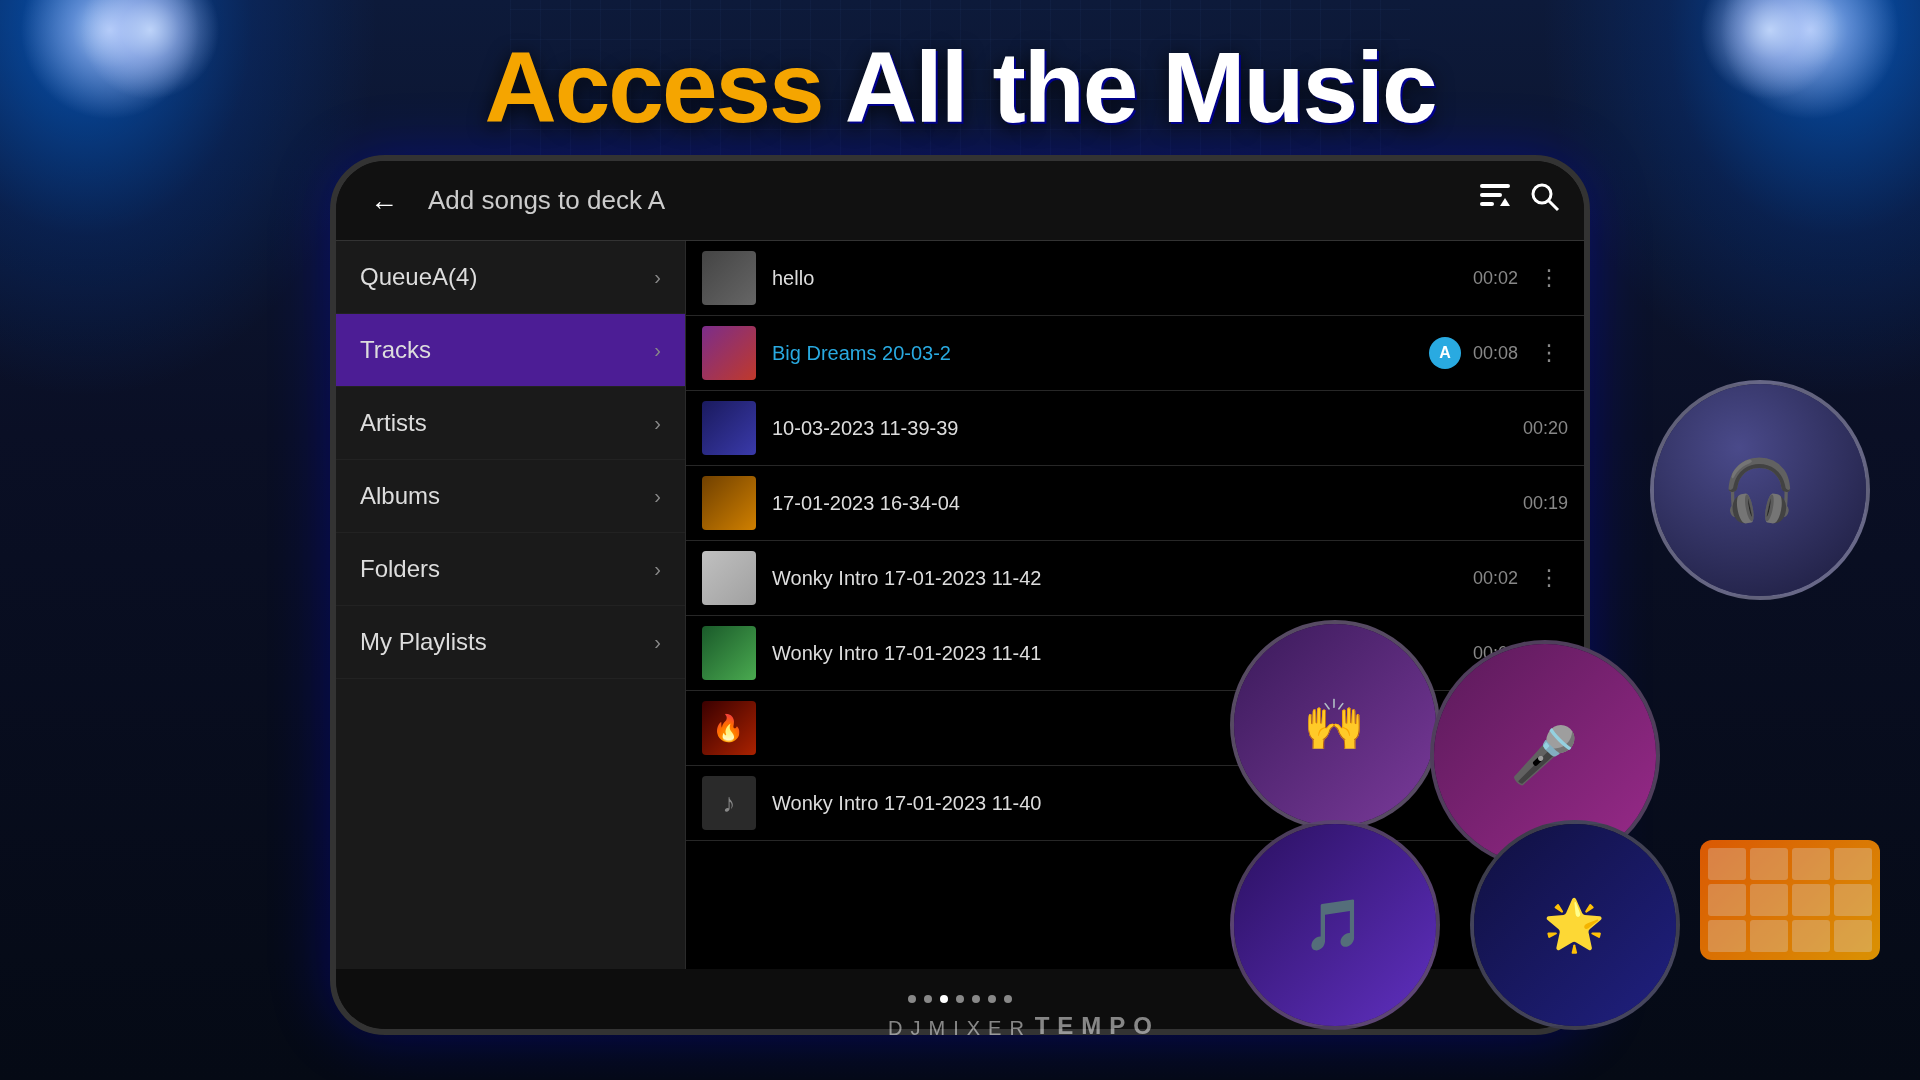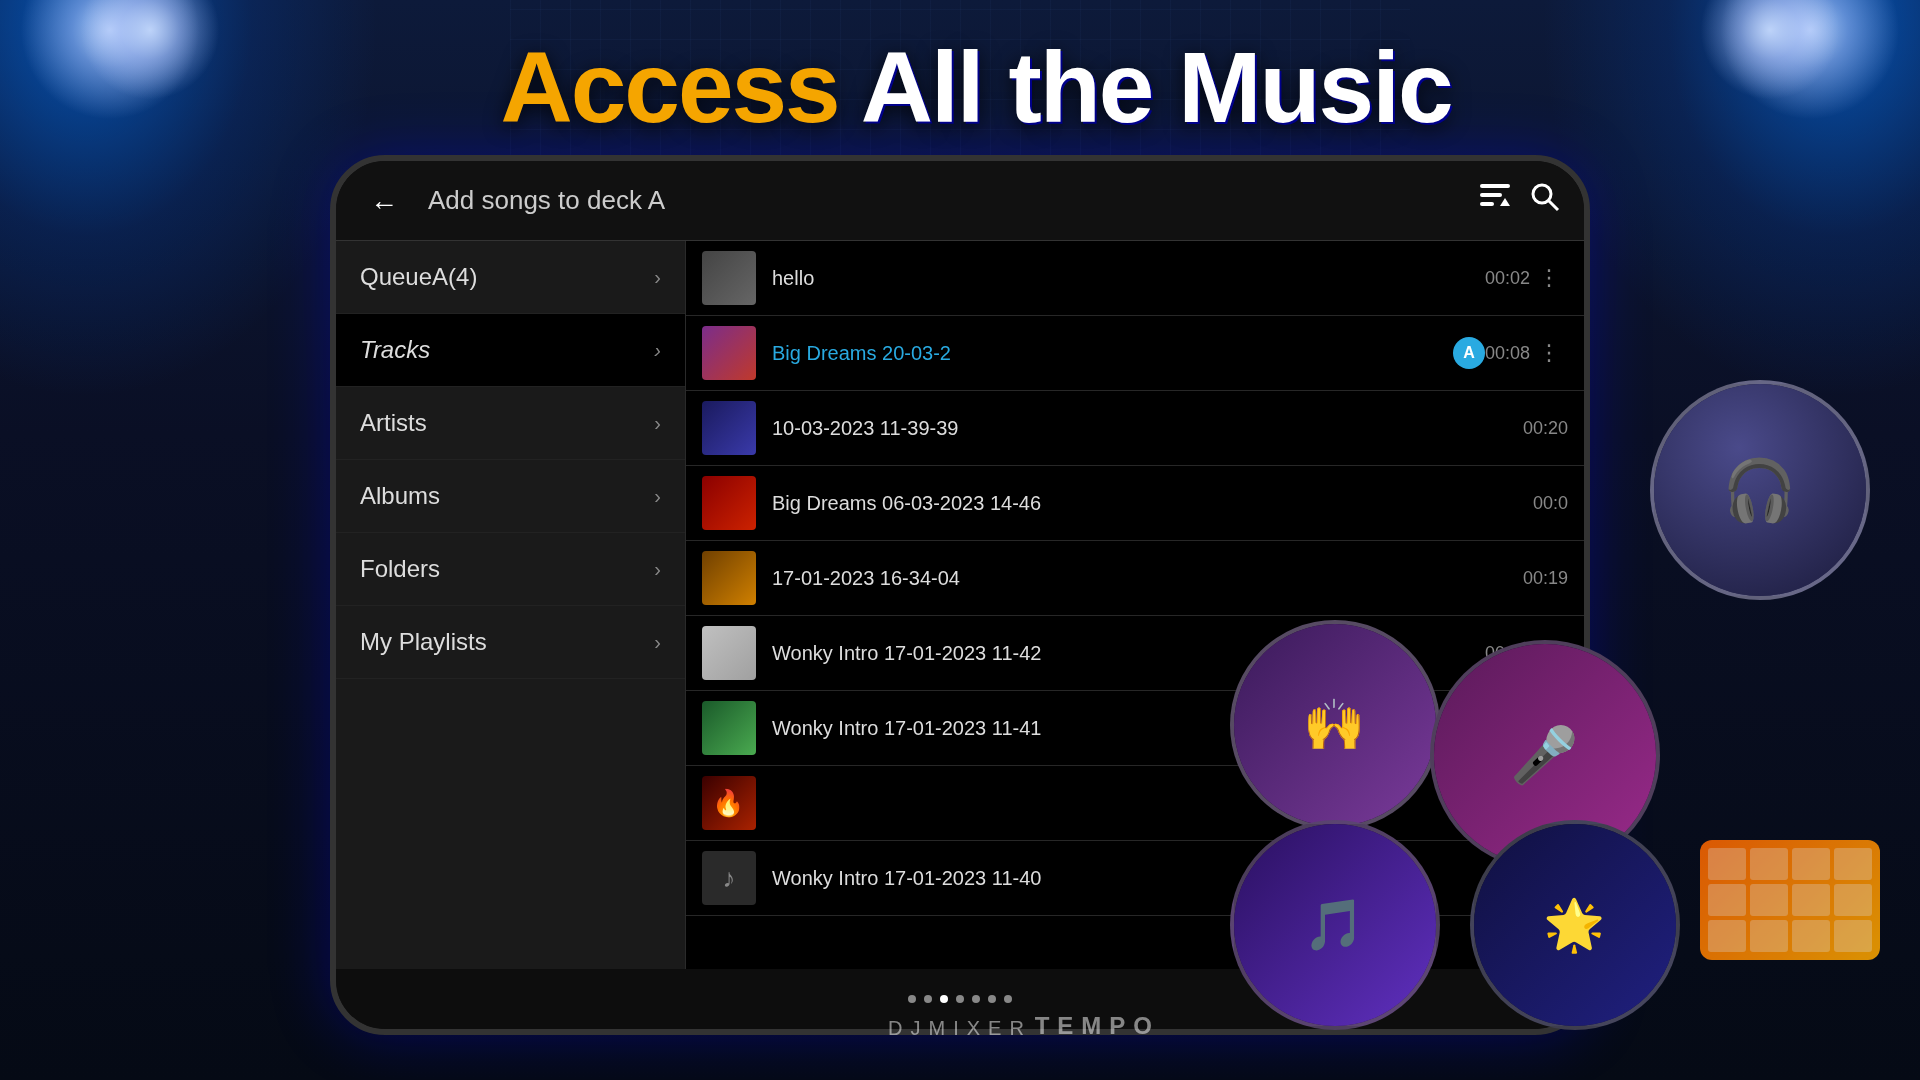--- a/index.html
+++ b/index.html
@@ -55,21 +55,20 @@
     .main-title {
       position: absolute;
       top: 30px;
       left: 50%;
       transform: translateX(-50%);
       font-size: 100px;
       font-weight: 900;
       white-space: nowrap;
       text-shadow: 0 4px 20px rgba(0,0,0,0.8);
       letter-spacing: -2px;
-      margin-left: 16px;
     }
     .title-access {
       color: #f5a500;
     }
     .title-rest {
       color: #ffffff;
       text-shadow: 2px 2px 0 #00008b, 0 4px 20px rgba(0,0,0,0.8);
     }
 
     
@@ -164,22 +163,21 @@
       align-items: center;
       justify-content: space-between;
       padding: 22px 24px;
       cursor: pointer;
       border-bottom: 1px solid #222;
       color: #ddd;
       font-size: 24px;
       font-weight: 500;
     }
     .sidebar-item.active {
-      background: #000000;
-      font-style: italic;
+      background: #4c1d95;
     }
     .chevron-right {
       color: #888;
       font-size: 20px;
     }
 
     
     .track-list {
       flex: 1;
       overflow-y: auto;
@@ -217,20 +215,21 @@
       white-space: nowrap;
       overflow: hidden;
       text-overflow: ellipsis;
     }
     .track-name.playing {
       color: #29aae1;
     }
     .track-meta-right {
       display: flex;
       align-items: center;
+      gap: 12px;
       flex-shrink: 0;
       margin-left: 12px;
     }
     .track-duration {
       color: #888;
       font-size: 18px;
       white-space: nowrap;
     }
     .more-btn {
       color: #888;
@@ -428,30 +427,20 @@
           <div class="track-thumb thumb-blue" style="background:linear-gradient(135deg,#1a1a5e,#3a3aaa);">
           </div>
           <div class="track-info">
             <div class="track-name">10-03-2023 11-39-39</div>
           </div>
           <div class="track-meta-right">
             <span class="track-duration">00:20</span>
           </div>
         </div>
 
-        <div class="track-item">
-          <div class="track-thumb" style="background:linear-gradient(135deg,#8b0000,#cc2200);">
-          </div>
-          <div class="track-info">
-            <div class="track-name">Big Dreams 06-03-2023 14-46</div>
-          </div>
-          <div class="track-meta-right">
-            <span class="track-duration">00:0</span>
-          </div>
-        </div>
 
         <div class="track-item">
           <div class="track-thumb" style="background:linear-gradient(135deg,#704000,#d08000);">
           </div>
           <div class="track-info">
             <div class="track-name">17-01-2023 16-34-04</div>
           </div>
           <div class="track-meta-right">
             <span class="track-duration">00:19</span>
           </div>

